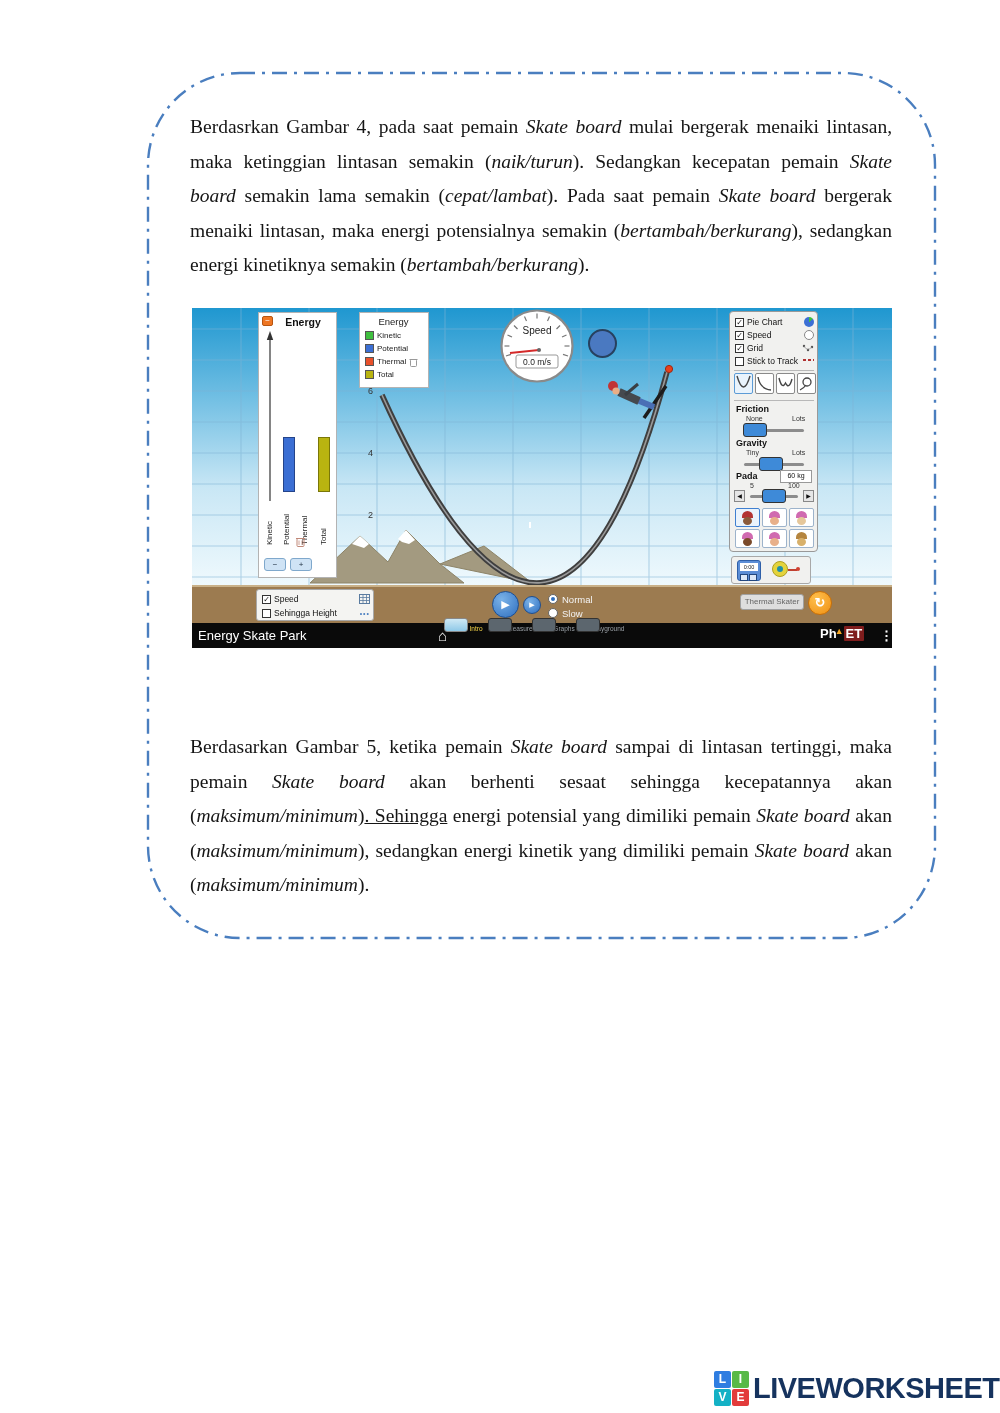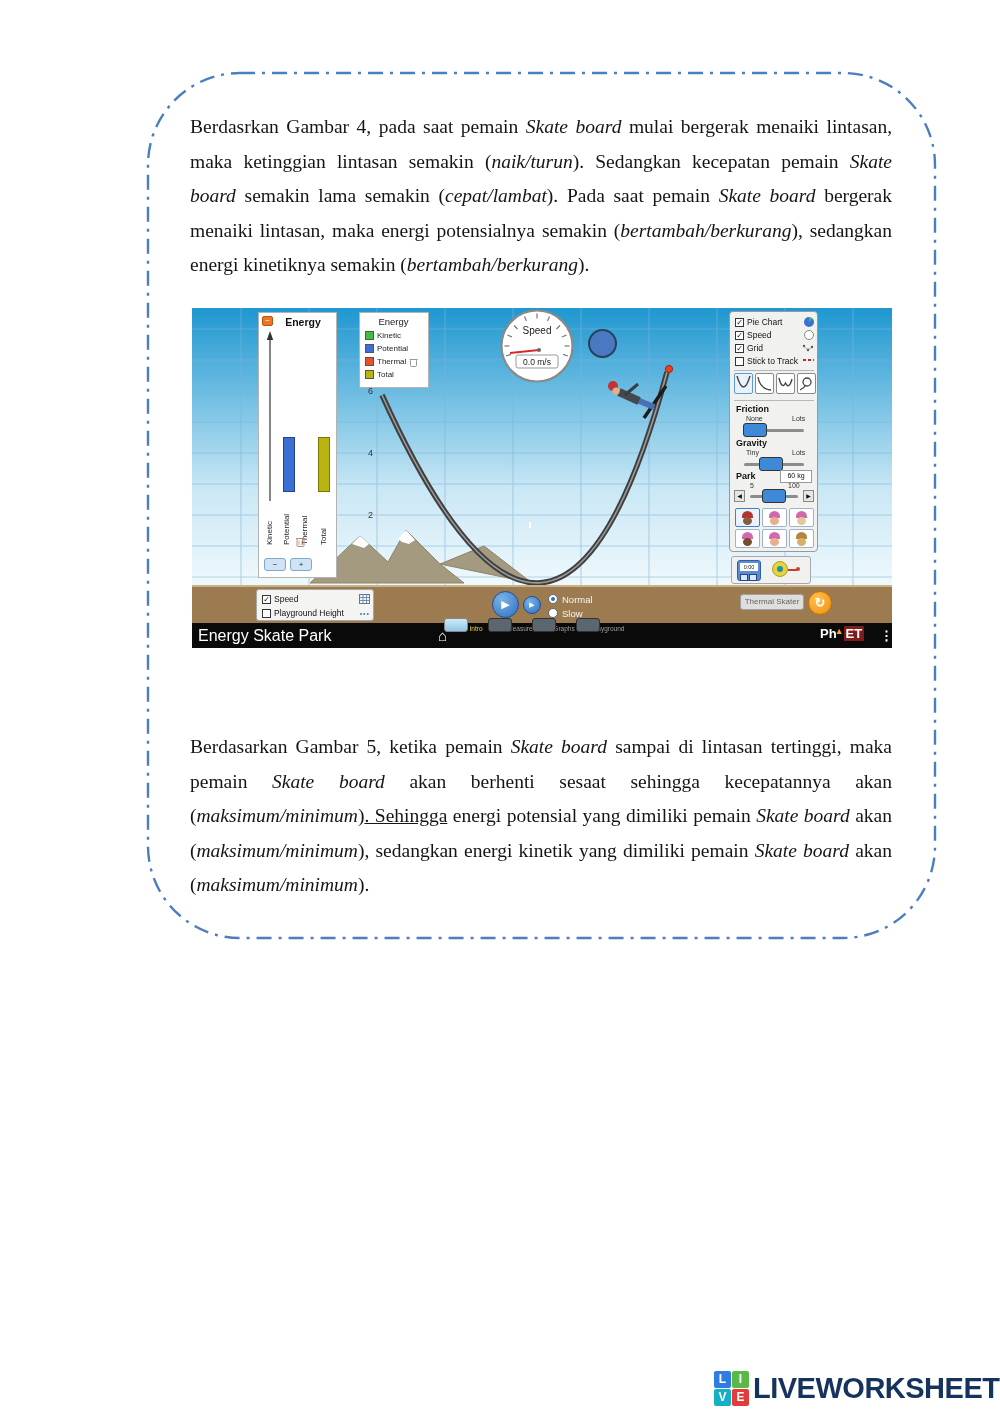--- a/index.html
+++ b/index.html
@@ -109,21 +109,21 @@
          margin-right:4px;position:relative;box-sizing:border-box;}
   .radio.on::after{content:"";position:absolute;left:2px;top:2px;width:4px;height:4px;
                    border-radius:50%;background:#2f6fc0;}
   .restart{position:absolute;left:548px;top:286px;width:64px;height:16px;background:#dedede;
            border:1px solid #a0a0a0;border-radius:3px;font-size:8px;line-height:14px;
            text-align:center;color:#666;box-sizing:border-box;}
   .resetbtn{position:absolute;left:616px;top:283px;width:24px;height:24px;border-radius:50%;
             background:radial-gradient(circle at 35% 30%,#ffc04d,#ee8f12);border:1.5px solid #c96f06;
             color:#fff;font-size:13px;font-weight:bold;line-height:21px;text-align:center;box-sizing:border-box;}
   
-  .nb-title{position:absolute;left:6px;top:0;height:15px;line-height:25px;color:#fff;font-size:16px;}
+  .nb-title{position:absolute;left:6px;top:0;height:15px;line-height:25px;color:#fff;font-size:13px;}
   .home{position:absolute;left:246px;top:2px;color:#fff;font-size:15px;line-height:22px;}
   .tab{position:absolute;top:1px;width:40px;text-align:center;}
   .thumb{margin:0 auto;width:24px;height:14px;border:1px solid #333;box-sizing:border-box;}
   .tab.active .thumb{background:linear-gradient(#cfe9f5,#8fc9e8);border-color:#888;}
   .tab:not(.active) .thumb{background:#5c666e;}
   .tab-label{font-size:6.5px;color:#9aa0a6;margin-top:1px;}
   .tab.active .tab-label{color:#f7d64a;}
   .phet{position:absolute;left:628px;top:3px;height:19px;font-weight:bold;font-size:13px;color:#fff;}
   .phet .et{background:#7f1d1d;padding:0 2px;border-radius:1px;}
   .phet .spark{color:#f5a623;font-size:9px;vertical-align:4px;margin-left:-2px;}
@@ -331,21 +331,21 @@
       <div class="minmax" style="left:62px;top:103px;">Lots</div>
       <div class="slider" style="left:14px;top:117px;width:60px;">
         <div class="thumb" style="left: 18%;"></div>
       </div>
       <div class="slabel" style="left:6px;top:126px;">Gravity</div>
       <div class="minmax" style="left:16px;top:137px;">Tiny</div>
       <div class="minmax" style="left:62px;top:137px;">Lots</div>
       <div class="slider" style="left:14px;top:151px;width:60px;">
         <div class="thumb" style="left: 45%;"></div>
       </div>
-      <div class="slabel" style="left:6px;top:159px;">Park</div>
+      <div class="slabel" style="left:6px;top:159px;">Pada</div>
       <div class="massbox">60 kg</div>
       <div class="minmax" style="left:20px;top:170px;">5</div>
       <div class="minmax" style="left:58px;top:170px;">100</div>
       <div class="arrbtn" style="left:4px;">◀</div>
       <div class="slider" style="left:20px;top:183px;width:48px;">
         <div class="thumb" style="left: 50%;"></div>
       </div>
       <div class="arrbtn" style="left:73px;">▶</div>
       <div class="charcell sel c1" style="left:5px;top:196px;">
           <span class="helm"></span>
@@ -395,21 +395,21 @@
         <svg class="cicon" width="11" height="10">
           <rect x="0.5" y="0.5" width="10" height="9" fill="none" stroke="#5a7ba0" stroke-width="1"></rect>
           <line x1="4" y1="0.5" x2="4" y2="9.5" stroke="#5a7ba0" stroke-width="0.8"></line>
           <line x1="7.5" y1="0.5" x2="7.5" y2="9.5" stroke="#5a7ba0" stroke-width="0.8"></line>
           <line x1="0.5" y1="3.5" x2="10.5" y2="3.5" stroke="#5a7ba0" stroke-width="0.8"></line>
           <line x1="0.5" y1="6.5" x2="10.5" y2="6.5" stroke="#5a7ba0" stroke-width="0.8"></line>
         </svg>
       </div>
       <div class="vprow" style="top:17px;">
         <span class="cb"></span>
-        <span class="cbl">Playground Height</span>
+        <span class="cbl">Sehingga Height</span>
         <span style="color:#4a7ebf;font-size:7px;letter-spacing:1px;">•••</span>
       </div>
     </div>
     <div class="playbtn">▶</div>
     <div class="stepbtn"><span class="bar"></span><span>▶</span></div>
     <div class="radio-group">
       <div class="radiorow">
         <span class="radio on"></span>
         <span>Normal</span>
       </div>

